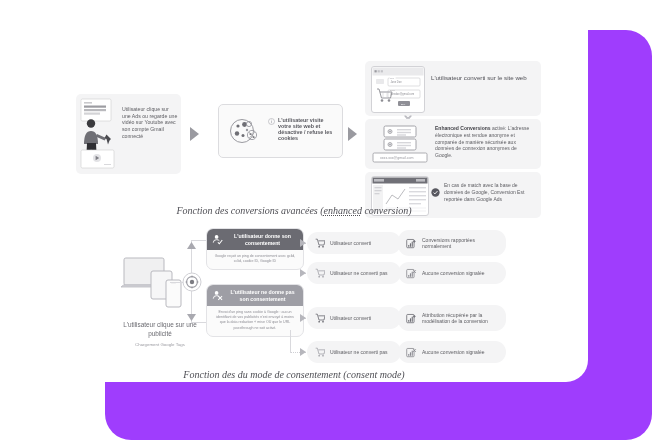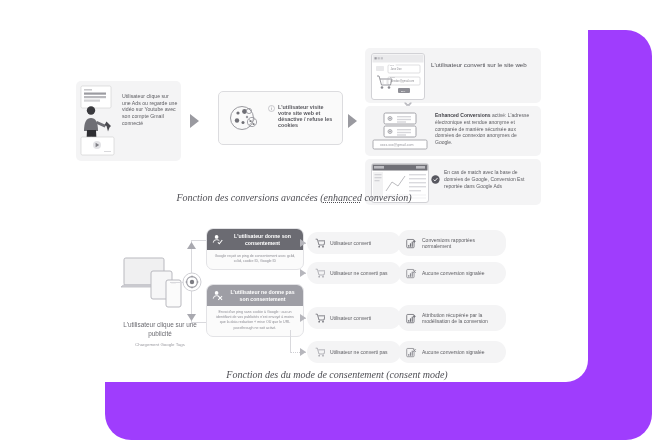--- a/index.html
+++ b/index.html
@@ -25,21 +25,21 @@
     background:#ffffff;
     border-radius:22px;
     z-index:1;
     overflow:hidden;
   }
 
   
   .txt{color:#5d5d62;line-height:1.28;}
 
   
-  #sec1{position:absolute;left:0;top:3px;width:588px;height:200px;}
+  #sec1{position:absolute;left:0;top:16px;width:588px;height:200px;}
 
   .panel-grey{background:#f4f4f5;border-radius:5px;}
 
   #s1-block1{position:absolute;left:76px;top:78px;width:105px;height:80px;}
   #s1-illus{position:absolute;left:4px;top:4px;width:35px;height:72px;}
   #s1-b1-text{position:absolute;left:46px;top:12px;width:56px;font-size:5.2px;}
 
   .wedge{
     width:0;height:0;border-left:9px solid #9a9aa0;
     border-top:7px solid transparent;border-bottom:7px solid transparent;
@@ -100,21 +100,21 @@
   #p3{left:307px;top:95px;width:78px;height:22px;}
   #p4{left:307px;top:129px;width:78px;height:22px;}
 
   #o1{left:398px;top:18px;width:92px;height:26px;}
   #o2{left:398px;top:50px;width:92px;height:22px;}
   #o3{left:398px;top:93px;width:92px;height:26px;}
   #o4{left:398px;top:129px;width:92px;height:22px;}
   .dotline{position:absolute;border-top:1px dotted #cfcfd4;height:0;}
 
   #s2-caption{position:absolute;left:0;top:157px;width:588px;text-align:center;
-    font-family:"Liberation Serif",serif;font-style:italic;font-size:10px;color:#4e4e54;margin-left:43px;}
+    font-family:"Liberation Serif",serif;font-style:italic;font-size:10px;color:#4e4e54;}
 </style>
 </head>
 <body>
 
 <div id="purple-backdrop"></div>
 
 <div id="white-card">
 
   <div id="sec1">
 

